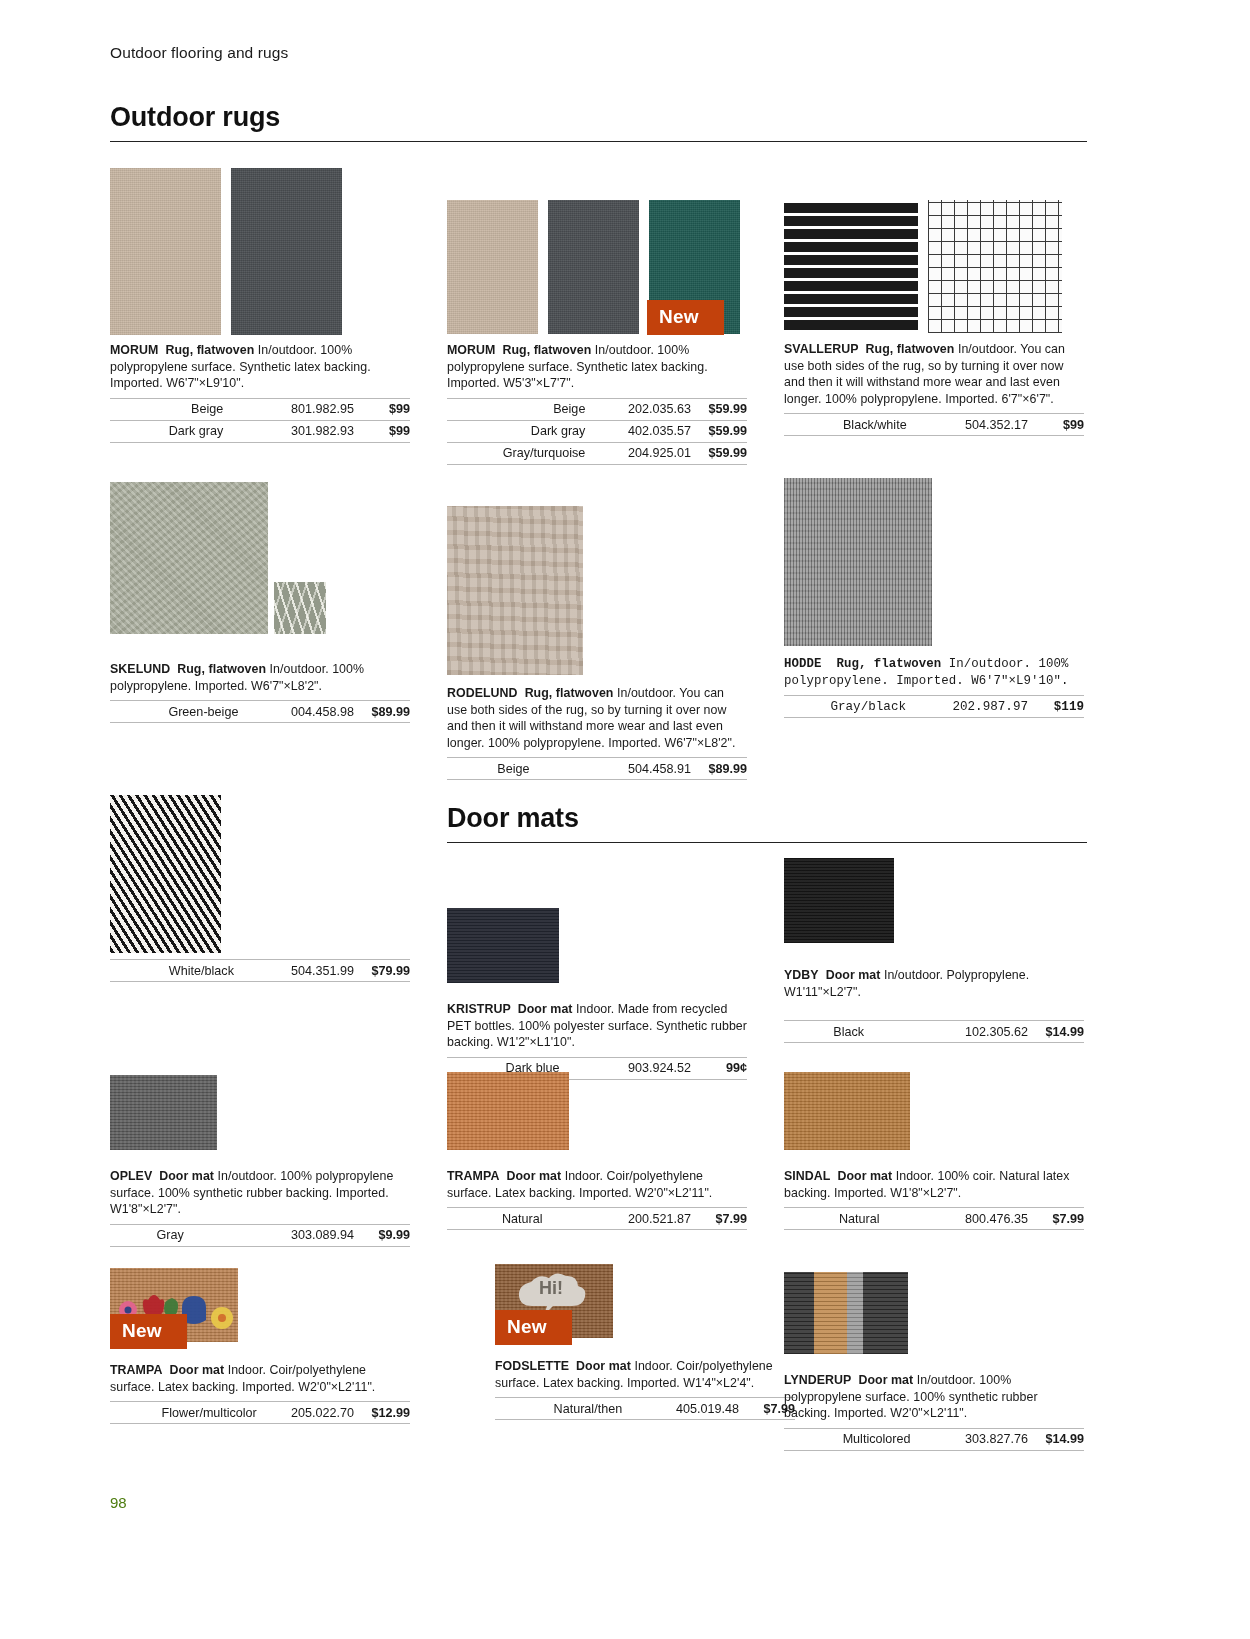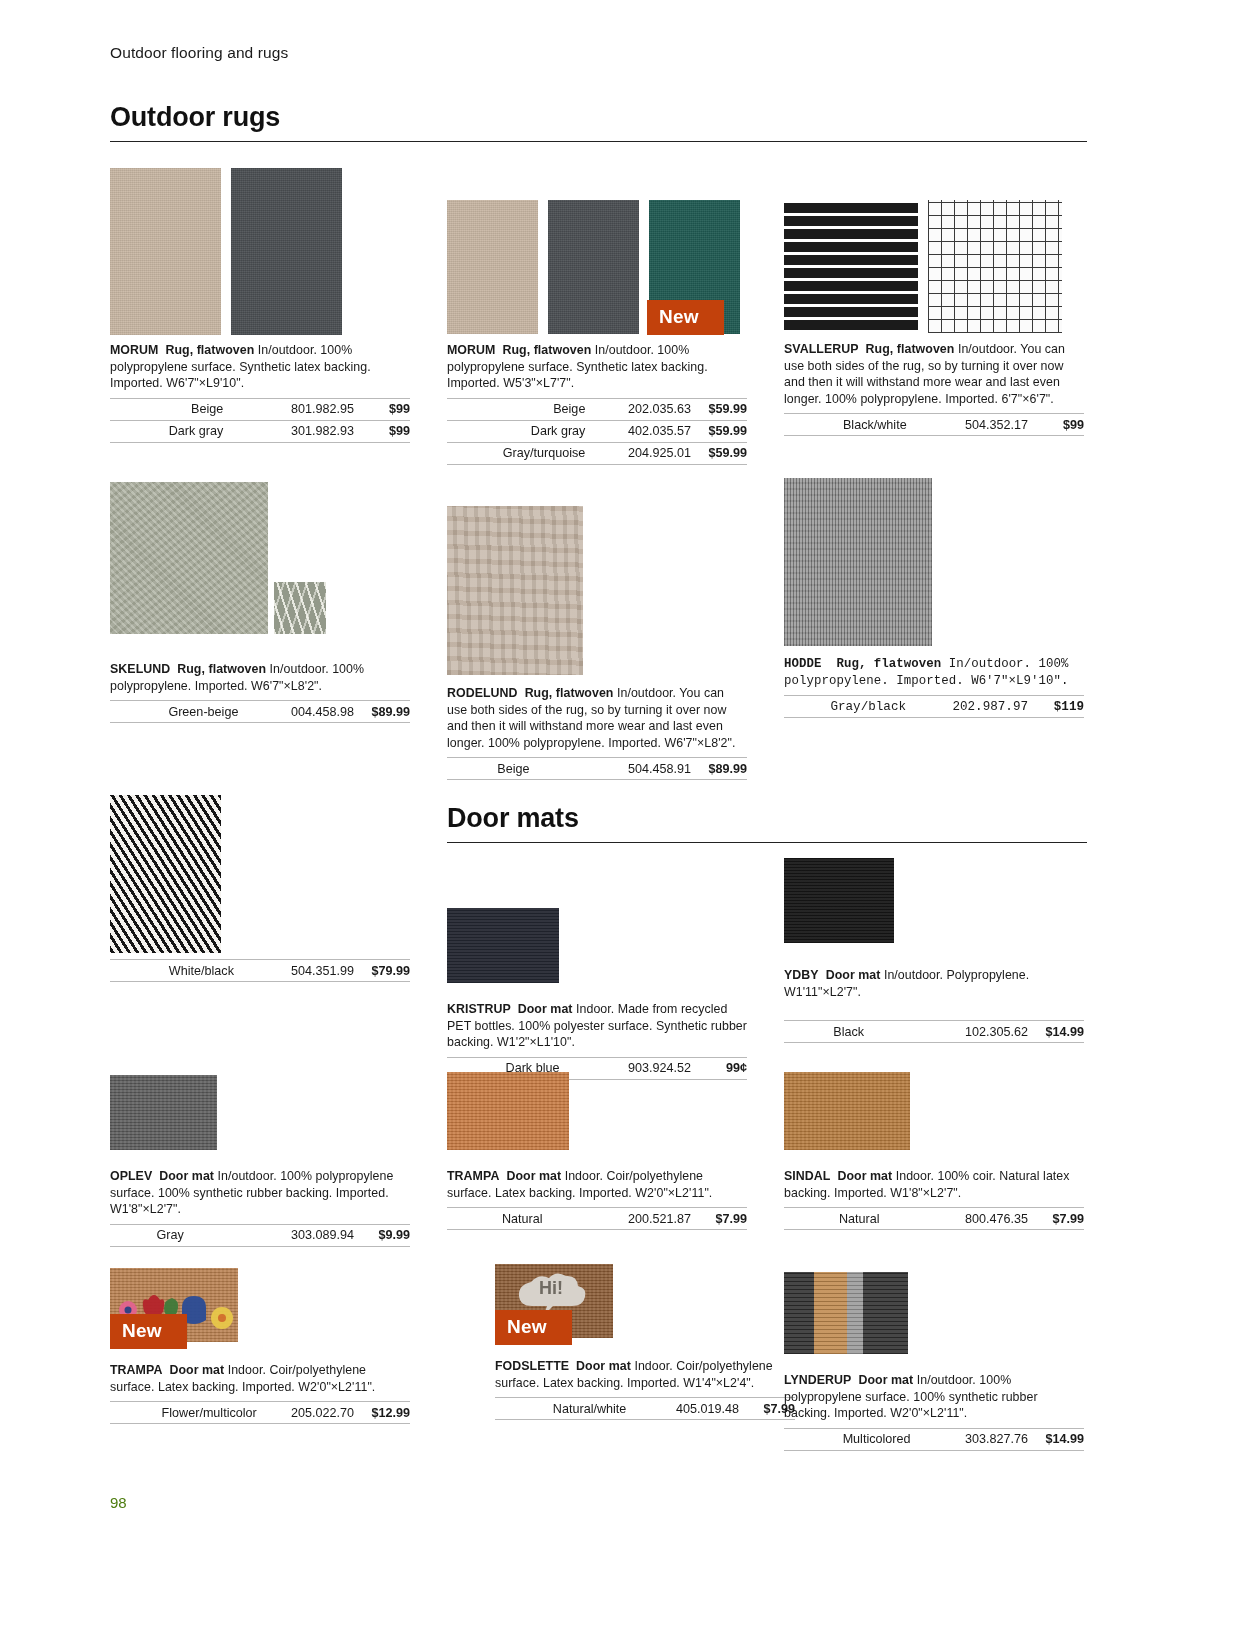--- a/index.html
+++ b/index.html
@@ -445,21 +445,21 @@
       <div class="new-badge" style="left:0px;top:46px;">New</div>
     </div>
     <div class="prod-text" style="margin-top:20px;">
       <b>FODSLETTE</b>
       <b>&nbsp;</b><b>Door mat</b>
       <span>Indoor. Coir/polyethylene surface. Latex backing. Imported. W1'4"×L2'4".</span>
     </div>
     <table class="prices">
       <tbody>
           <tr>
-        <td class="color">Natural/white</td>
+        <td class="color">Natural/then</td>
         <td class="artno">405.019.48</td>
         <td class="price">$7.99</td>
       </tr>
     </tbody>
       </table>
   </div>
 
   <div class="grid-col col3" style="top:1272px;">
     <div class="swatch-row">
       <div class="img" style="width:124px;height:82px;background:

